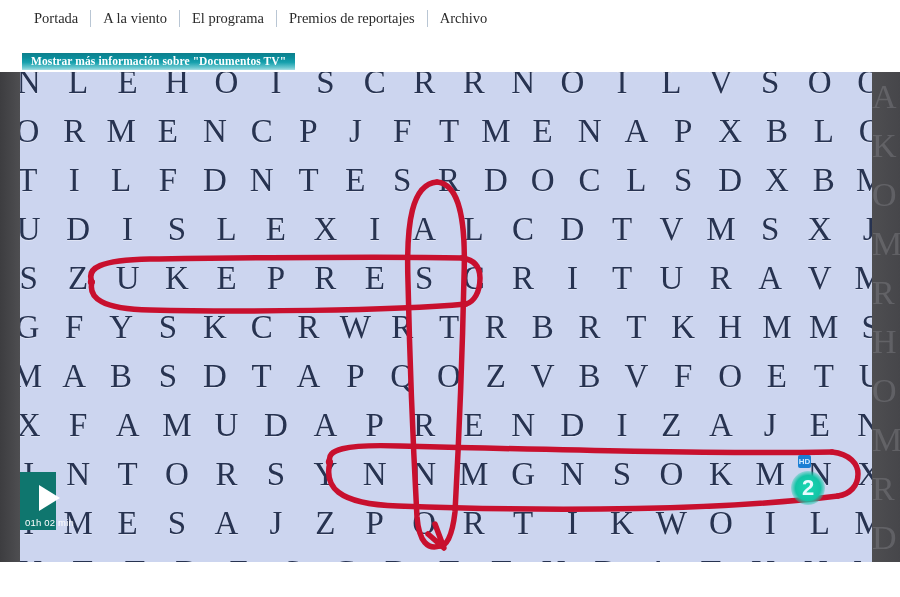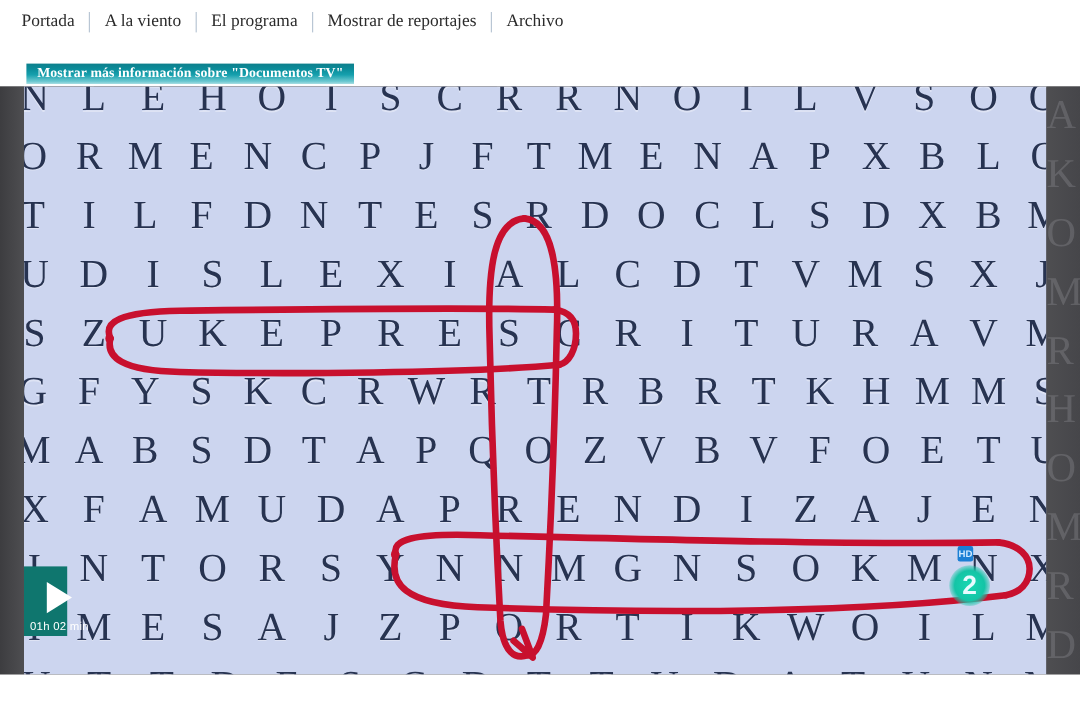--- a/index.html
+++ b/index.html
@@ -16,21 +16,21 @@
     background: #ffffff;
   }
 
   
   .nav {
     position: absolute;
     left: 0; top: 0;
     width: 900px; height: 36px;
     display: flex;
     align-items: center;
-    padding-left: 16px;
+    padding-left: 32px;
     background: #ffffff;
   }
   .nav-item {
     font-family: "Liberation Serif", "DejaVu Serif", serif;
     font-size: 14.5px;
     color: #2b2b2b;
     padding: 0 12px;
     line-height: 18px;
     white-space: nowrap;
     cursor: pointer;
@@ -226,21 +226,21 @@
 
 <div id="page">
 
   <div class="nav">
     <div class="nav-item">Portada</div>
     <div class="nav-sep"></div>
     <div class="nav-item">A la viento</div>
     <div class="nav-sep"></div>
     <div class="nav-item">El programa</div>
     <div class="nav-sep"></div>
-    <div class="nav-item">Mostrar de reportajes</div>
+    <div class="nav-item">Premios de reportajes</div>
     <div class="nav-sep"></div>
     <div class="nav-item">Archivo</div>
   </div>
 
   <div class="info-btn-wrap">
     <button class="info-btn">Mostrar más información sobre "Documentos TV"</button>
   </div>
 
   <div class="video">
 

